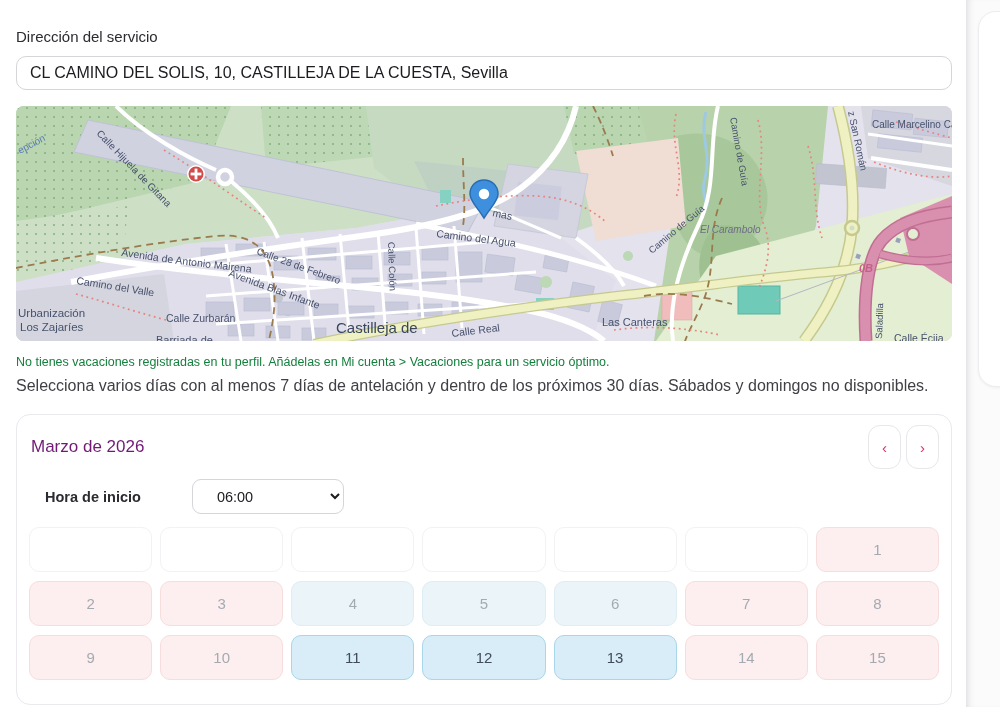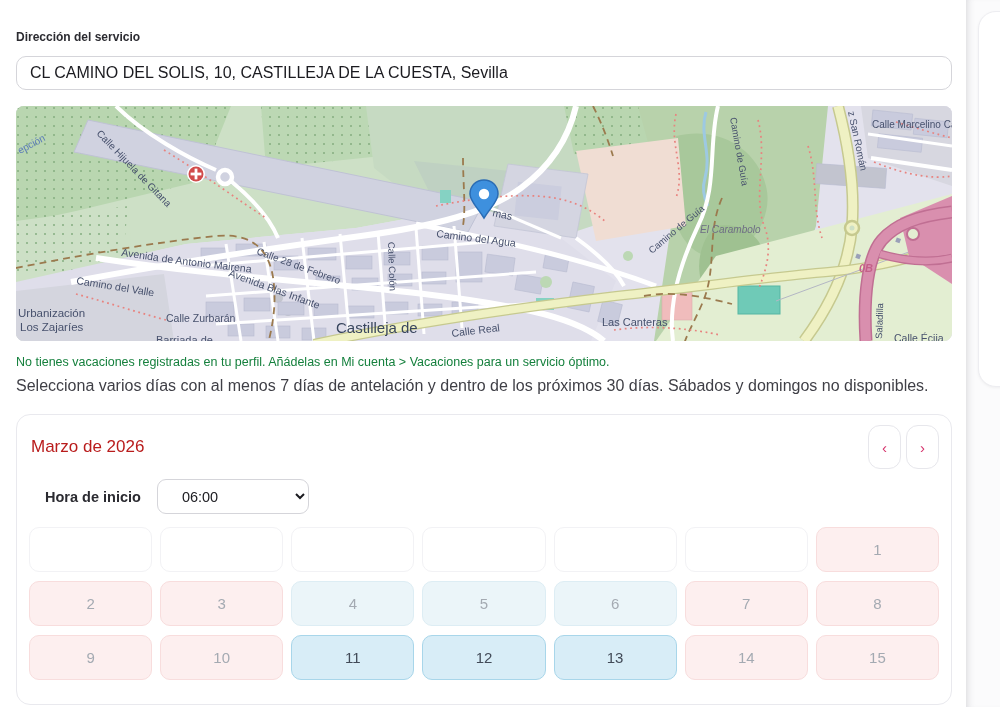--- a/index.html
+++ b/index.html
@@ -2,45 +2,45 @@
 <html><head>
 <meta charset="utf-8">
 <style>
   html,body { margin:0; padding:0; }
   body {
     width:1000px; height:707px; overflow:hidden; position:relative;
     background:#ffffff; font-family:"Liberation Sans", sans-serif; color:#18181b;
   }
   .content { position:absolute; left:16px; top:0; width:936px; }
   .page-title { font-size:23.5px; font-weight:bold; letter-spacing:-0.3px; color:#1b1b20; margin:8px 0 0 0; }
-  .field-label { margin-top:28px; font-size:12px; font-weight:bold; color:#2b2b31; line-height:18px; }
+  .field-label { margin-top:28px; font-size:15px; font-weight:normal; color:#2b2b31; line-height:18px; }
   .address-input {
     margin-top:10px; width:100%; height:34px; box-sizing:border-box;
     border:1px solid #d5d5da; border-radius:10px; padding:0 13px;
     font-size:16px; color:#1b1b20; font-family:"Liberation Sans", sans-serif; background:#fff; outline:none;
   }
   .map-wrap { margin-top:16px; height:235px; border-radius:8px; overflow:hidden; position:relative; background:#e3e2ed; }
   .map-wrap svg { display:block; }
   .map-wrap text { font-family:"Liberation Sans", sans-serif; }
   .notice-sm { margin-top:14px; font-size:12.5px; color:#15803d; line-height:14px; }
   .notice-lg { margin-top:7px; font-size:16px; color:#3f3f46; line-height:20px; }
   .calendar-card {
     margin-top:18px; background:#fff; border:1px solid #e9e9ee; border-radius:14px;
     padding:10px 12px 24px; box-sizing:border-box;
   }
   .cal-header { display:flex; align-items:center; justify-content:space-between; height:44px; padding-left:2px; }
-  .month-label { font-size:17px; color:#b91c1c; }
+  .month-label { font-size:17px; color:#701a75; }
   .cal-nav { display:flex; gap:5px; }
   .nav-btn {
     width:33px; height:44px; box-sizing:border-box; background:#fff;
     border:1px solid #e7e7ec; border-radius:12px; color:#d6336c; font-size:15px;
     display:flex; align-items:center; justify-content:center; cursor:pointer; padding:0;
     font-family:"Liberation Sans", sans-serif;
   }
-  .time-row { display:flex; align-items:center; margin-top:10px; padding-left:16px; }
+  .time-row { display:flex; align-items:center; margin-top:10px; padding-left:16px;gap:35px; }
   .time-label { font-size:14.5px; font-weight:bold; color:#2b2b31; }
   .time-select {
     margin-left:16px; width:152px; height:35px; border:1px solid #d5d5da; border-radius:9px;
     font-size:14.5px; color:#1b1b20; padding:0 20px; background:#fff;
     font-family:"Liberation Sans", sans-serif;
   }
   .days-grid { display:grid; grid-template-columns:repeat(7,1fr); gap:9px 8px; margin-top:13px; }
   .day {
     height:45px; border-radius:10px; box-sizing:border-box;
     display:flex; align-items:center; justify-content:center; font-size:15px; color:#a1a7b0;

